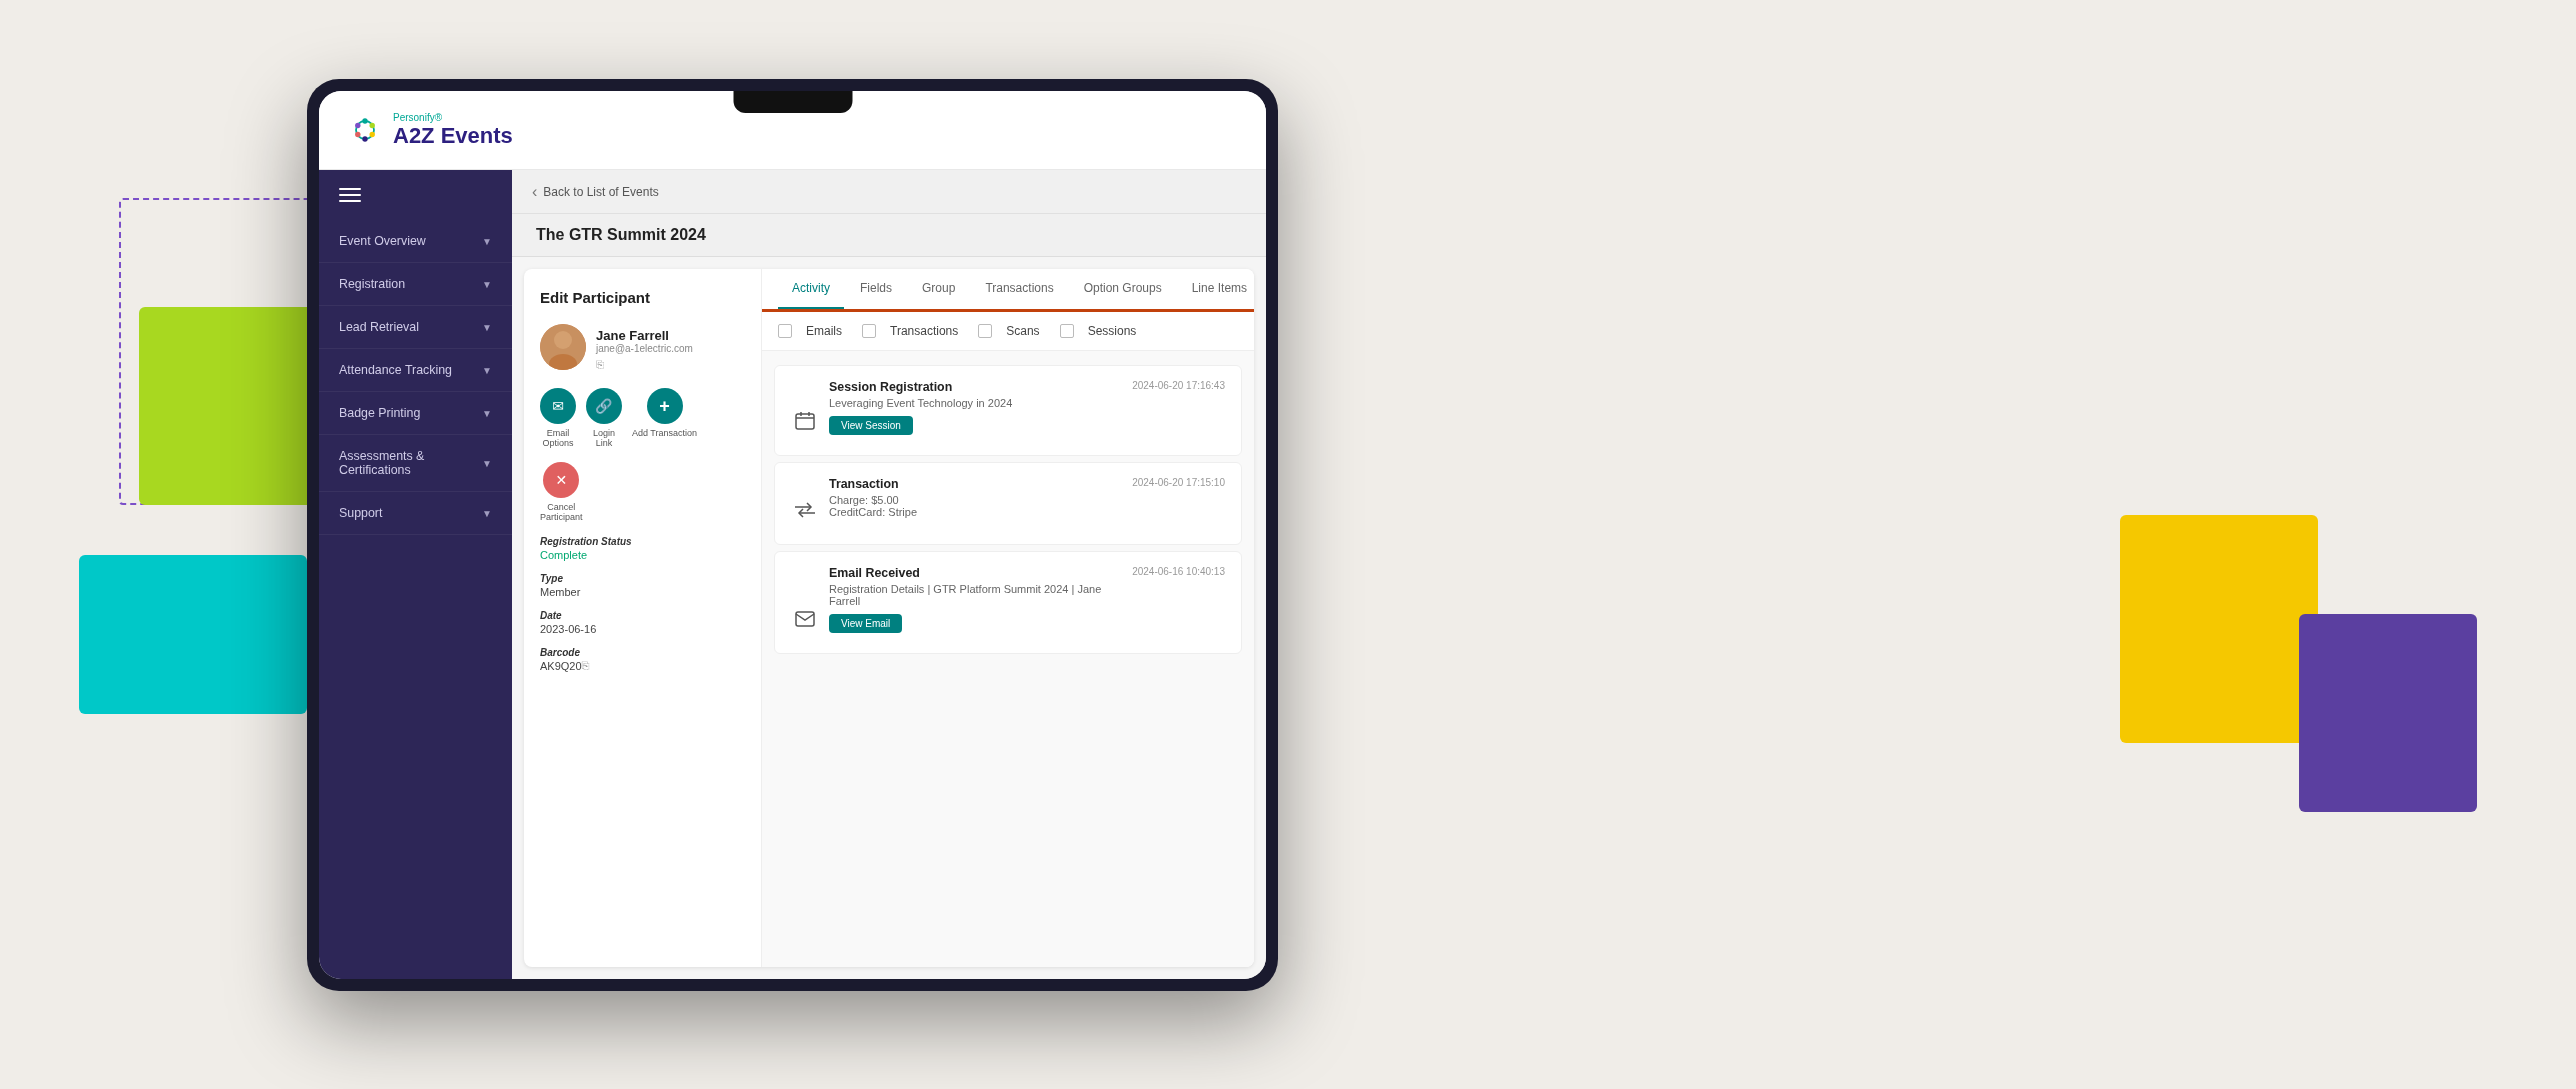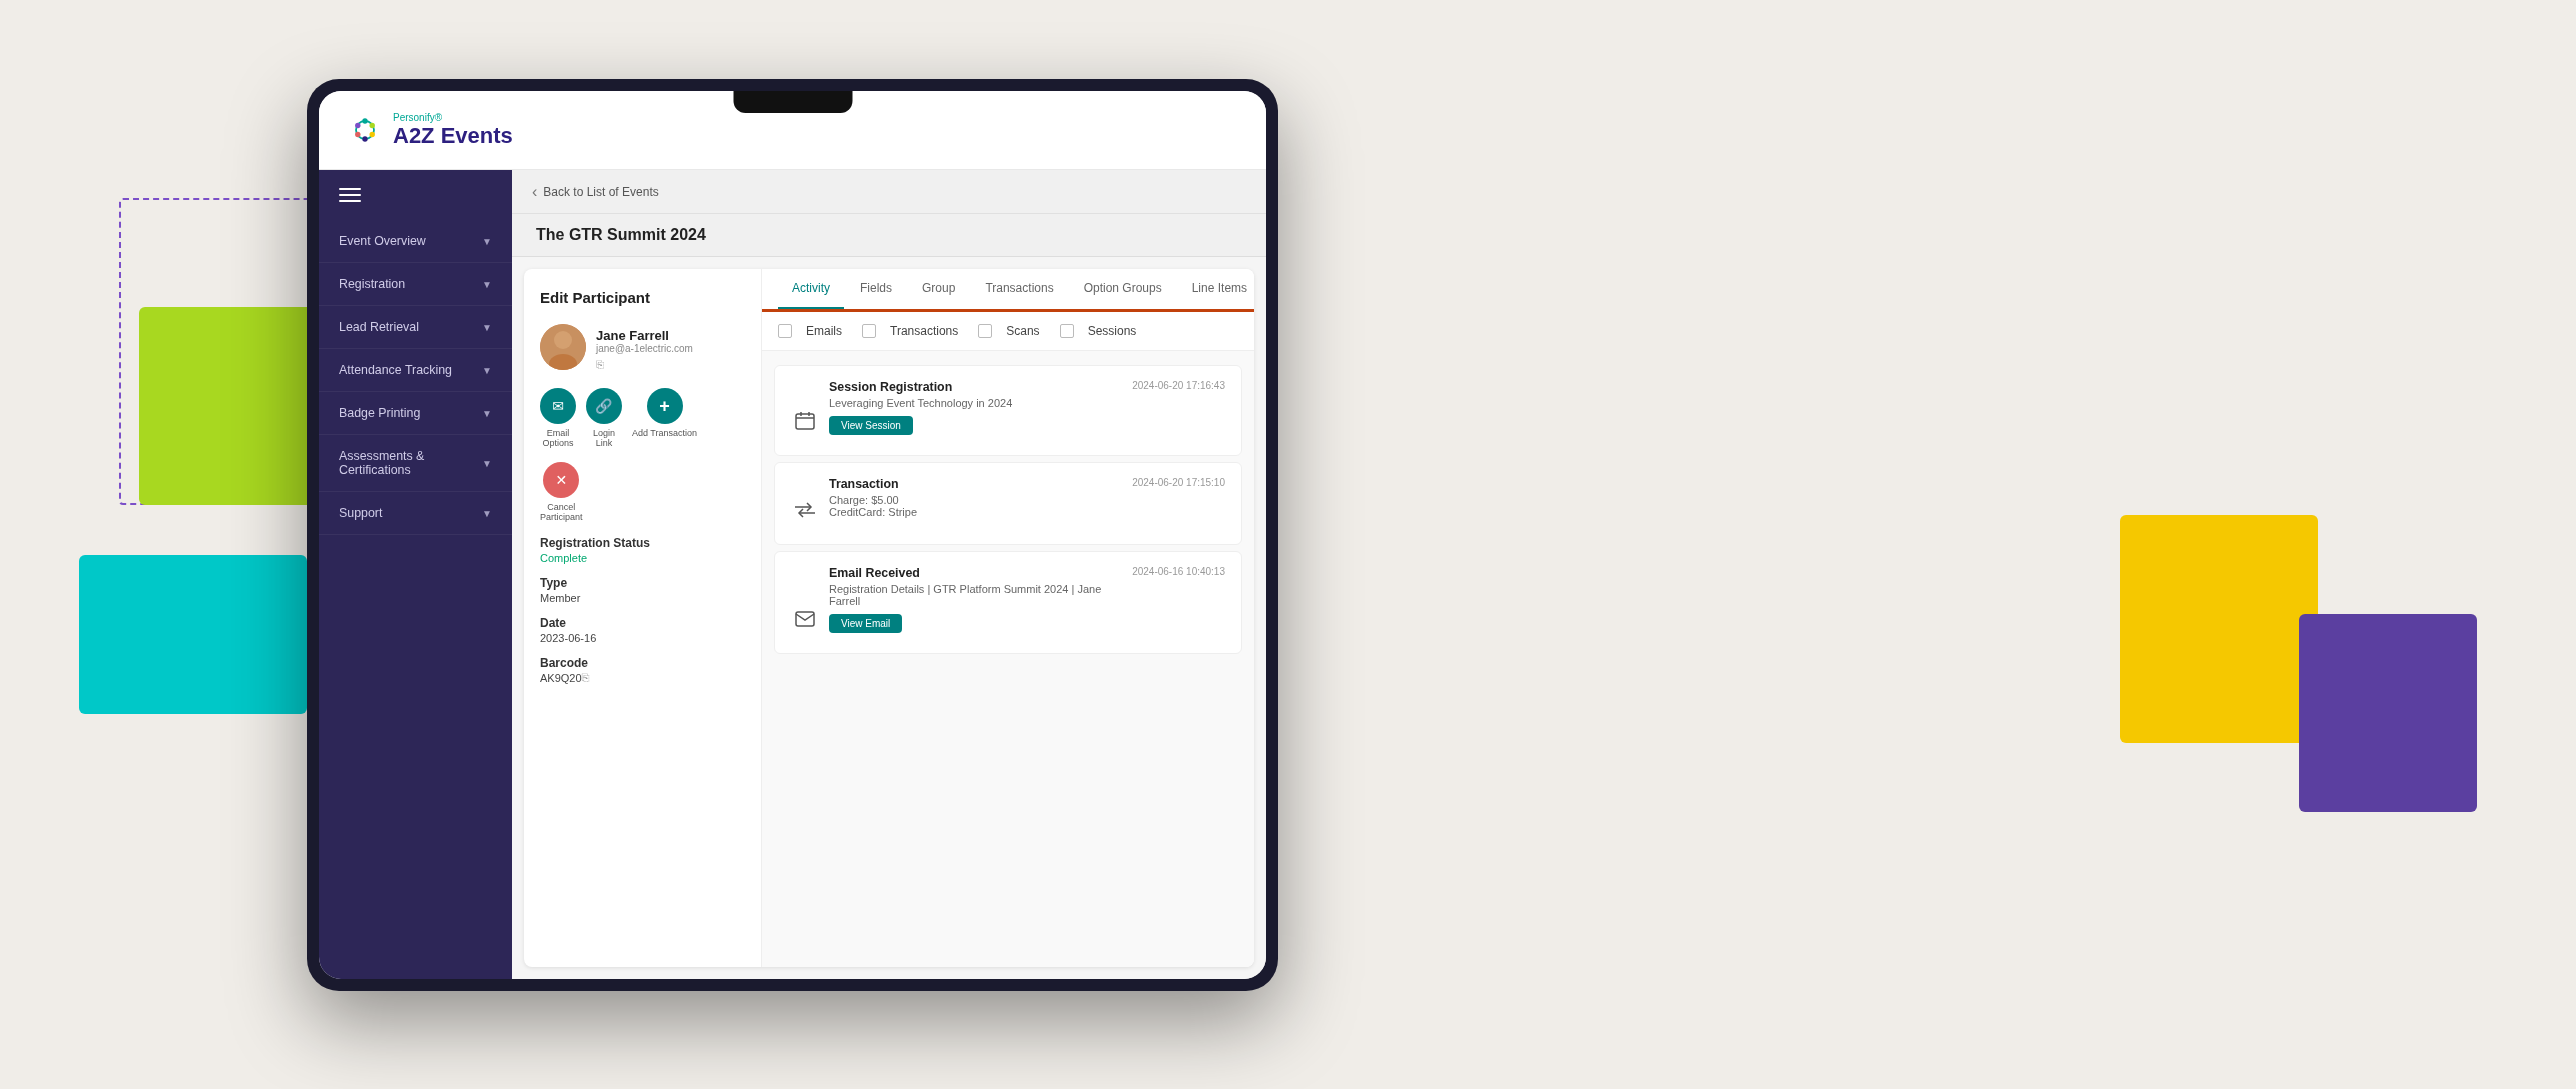--- a/index.html
+++ b/index.html
@@ -310,24 +310,25 @@
       font-size: 9px;
       color: #555;
       text-align: center;
     }
 
     
     .participant-field {
       margin-bottom: 12px;
     }
     .field-label {
-      font-size: 12px;
+      font-size: 10px;
       font-weight: 600;
       color: #333;
       margin-bottom: 2px;
+      font-style: italic;
     }
     .field-value {
       font-size: 11px;
       color: #444;
     }
     .field-value.status-complete {
       color: #00a870;
       font-weight: 500;
     }
     .barcode-value {

